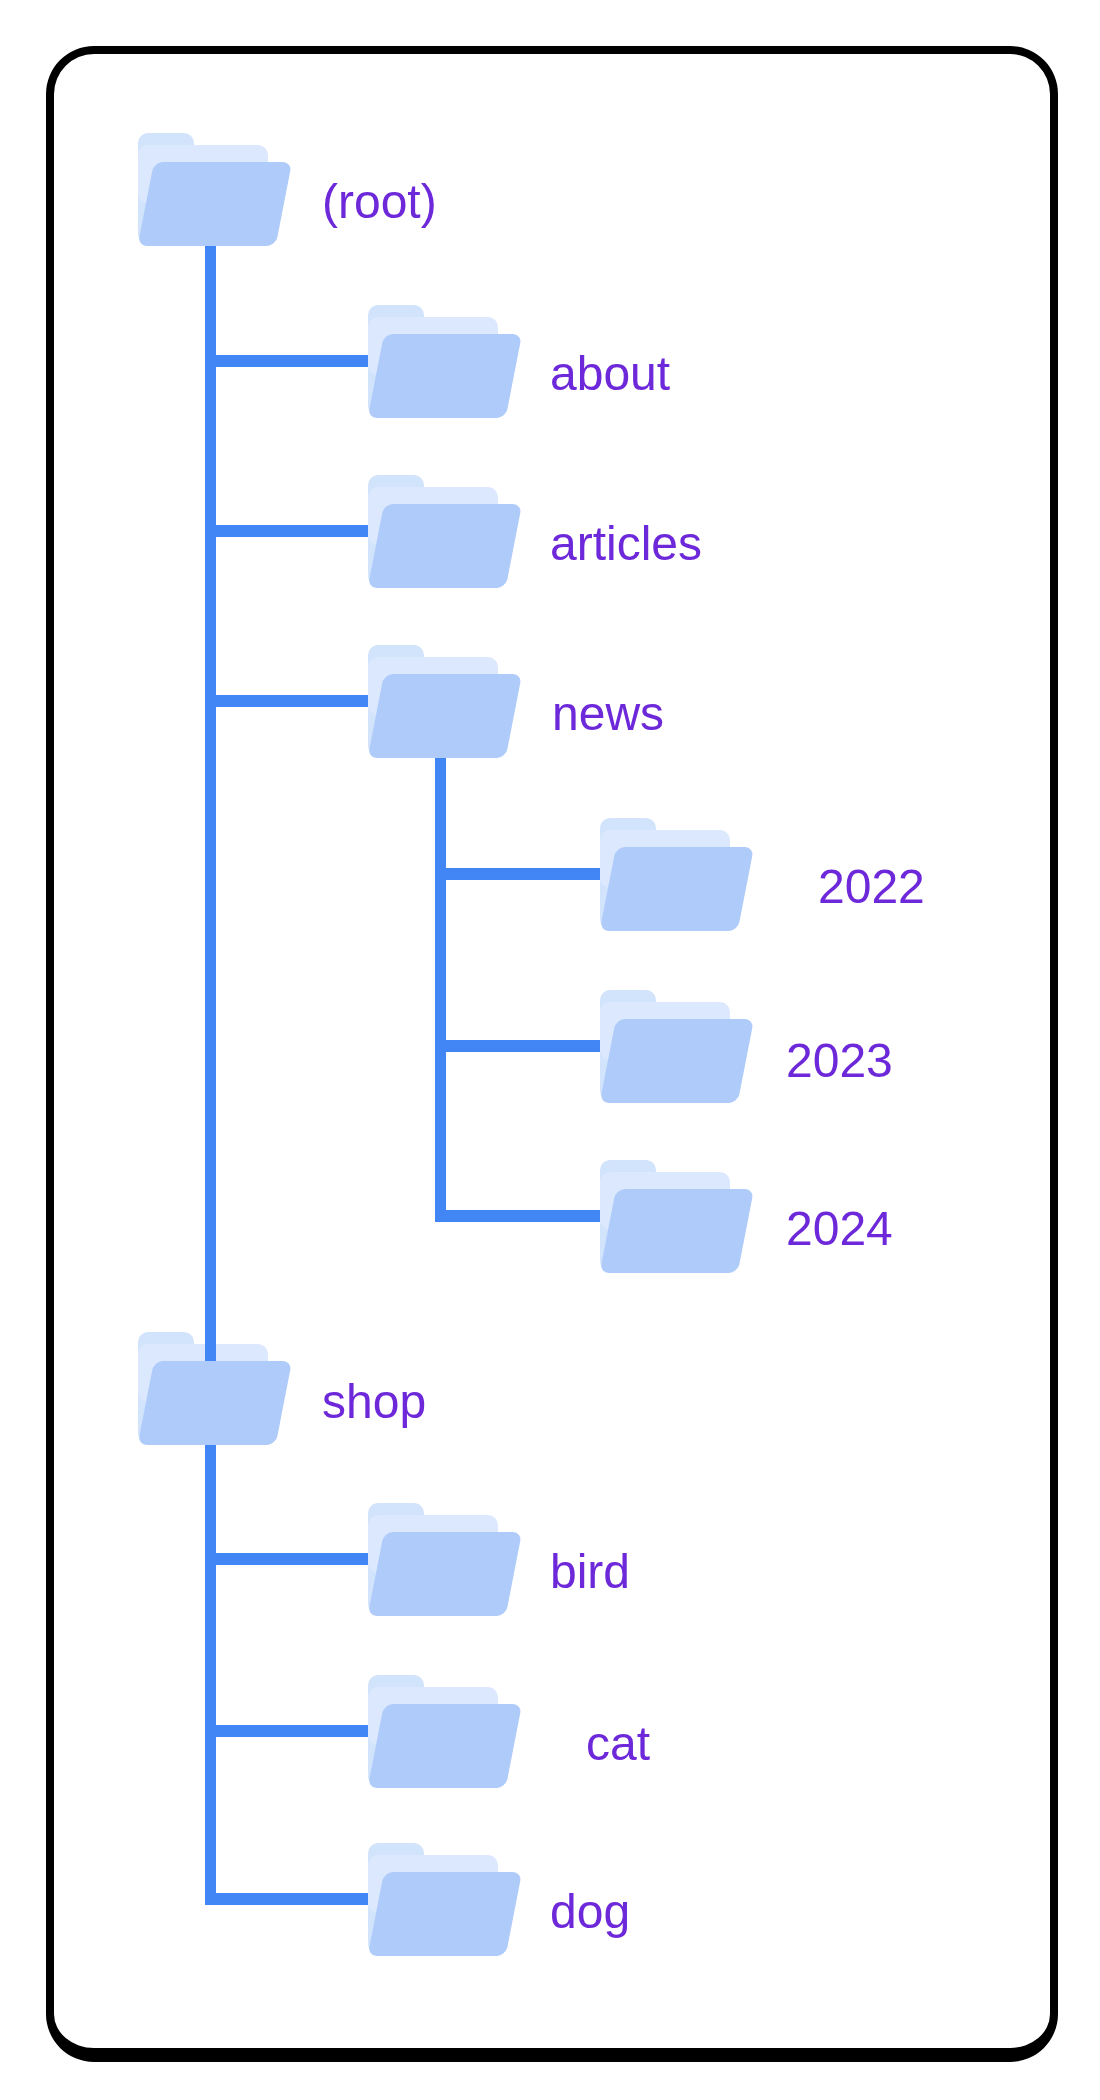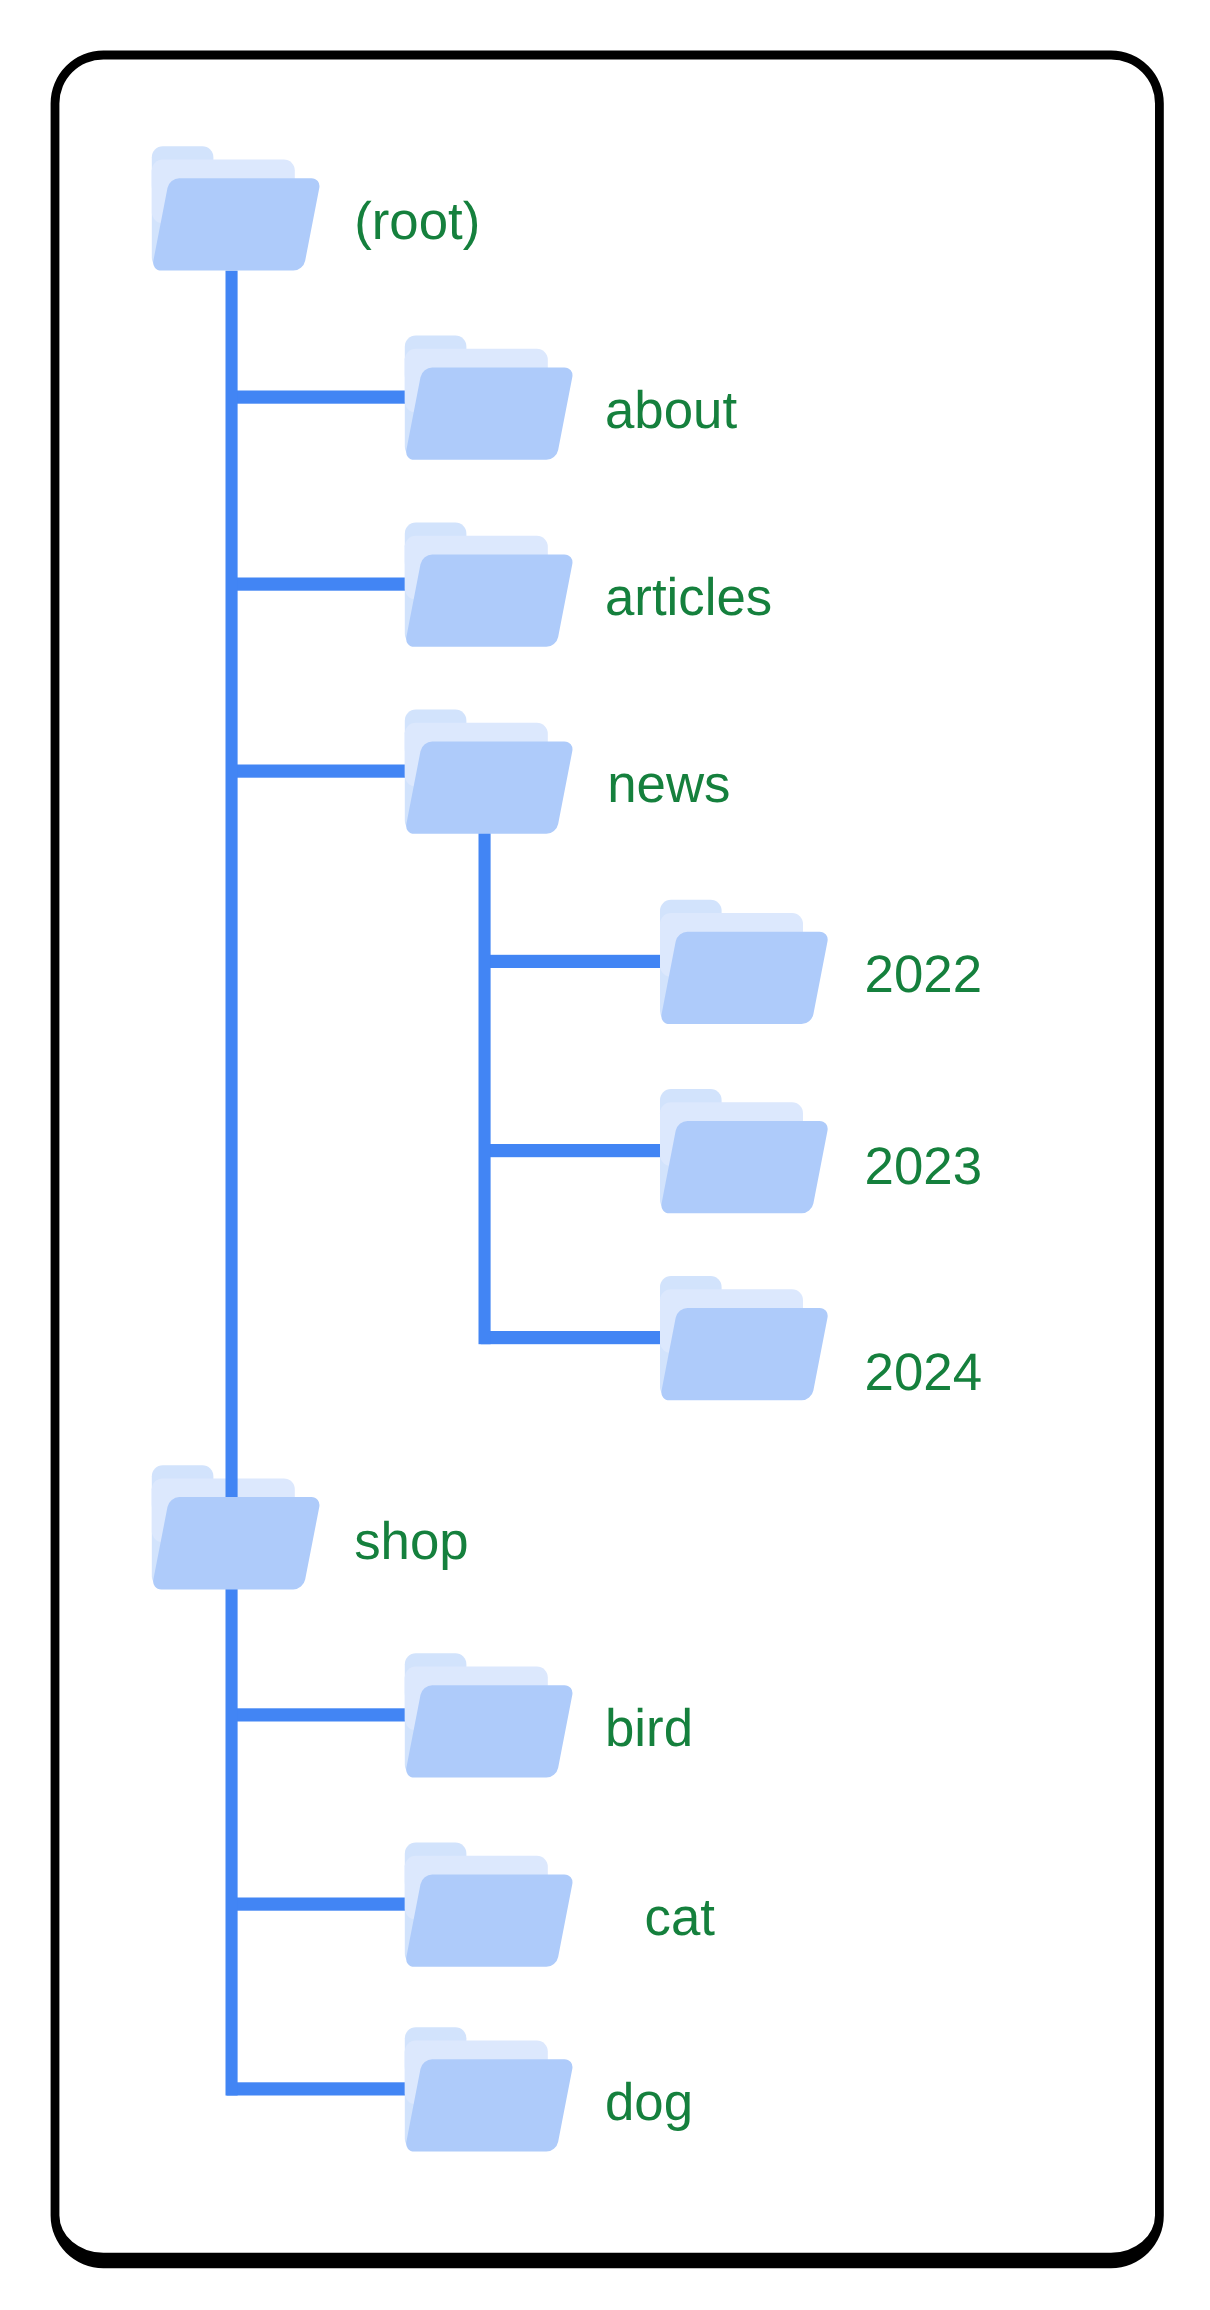--- a/index.html
+++ b/index.html
@@ -67,31 +67,31 @@
   #fo-shop{left:138px;top:1332px;}
   #fo-bird{left:368px;top:1503px;}
   #fo-cat {left:368px;top:1675px;}
   #fo-dog {left:368px;top:1843px;}
   
   .lbl{
     position:absolute;
     transform:translateY(-50%);
     font-size:48px;
     line-height:1;
-    color:#15803d;
+    color:#6d28d9;
     white-space:nowrap;
     z-index:5;
   }
   #lb-root    {left:322px;top:202px;}
   #lb-about   {left:550px;top:374px;}
   #lb-articles{left:550px;top:544px;}
   #lb-news    {left:552px;top:714px;}
-  #lb-2022{left:786px;top:887px;}
+  #lb-2022{left:818px;top:887px;}
   #lb-2023{left:786px;top:1061px;}
-  #lb-2024{left:786px;top:1229px;margin-top:20px;}
+  #lb-2024{left:786px;top:1229px;}
   #lb-shop{left:322px;top:1402px;}
   #lb-bird{left:550px;top:1572px;}
   #lb-cat {left:538px;top:1744px;margin-left:48px;}
   #lb-dog {left:550px;top:1912px;text-align:center;}
 </style>
 </head>
 <body>
 
 <div id="canvas">
 

